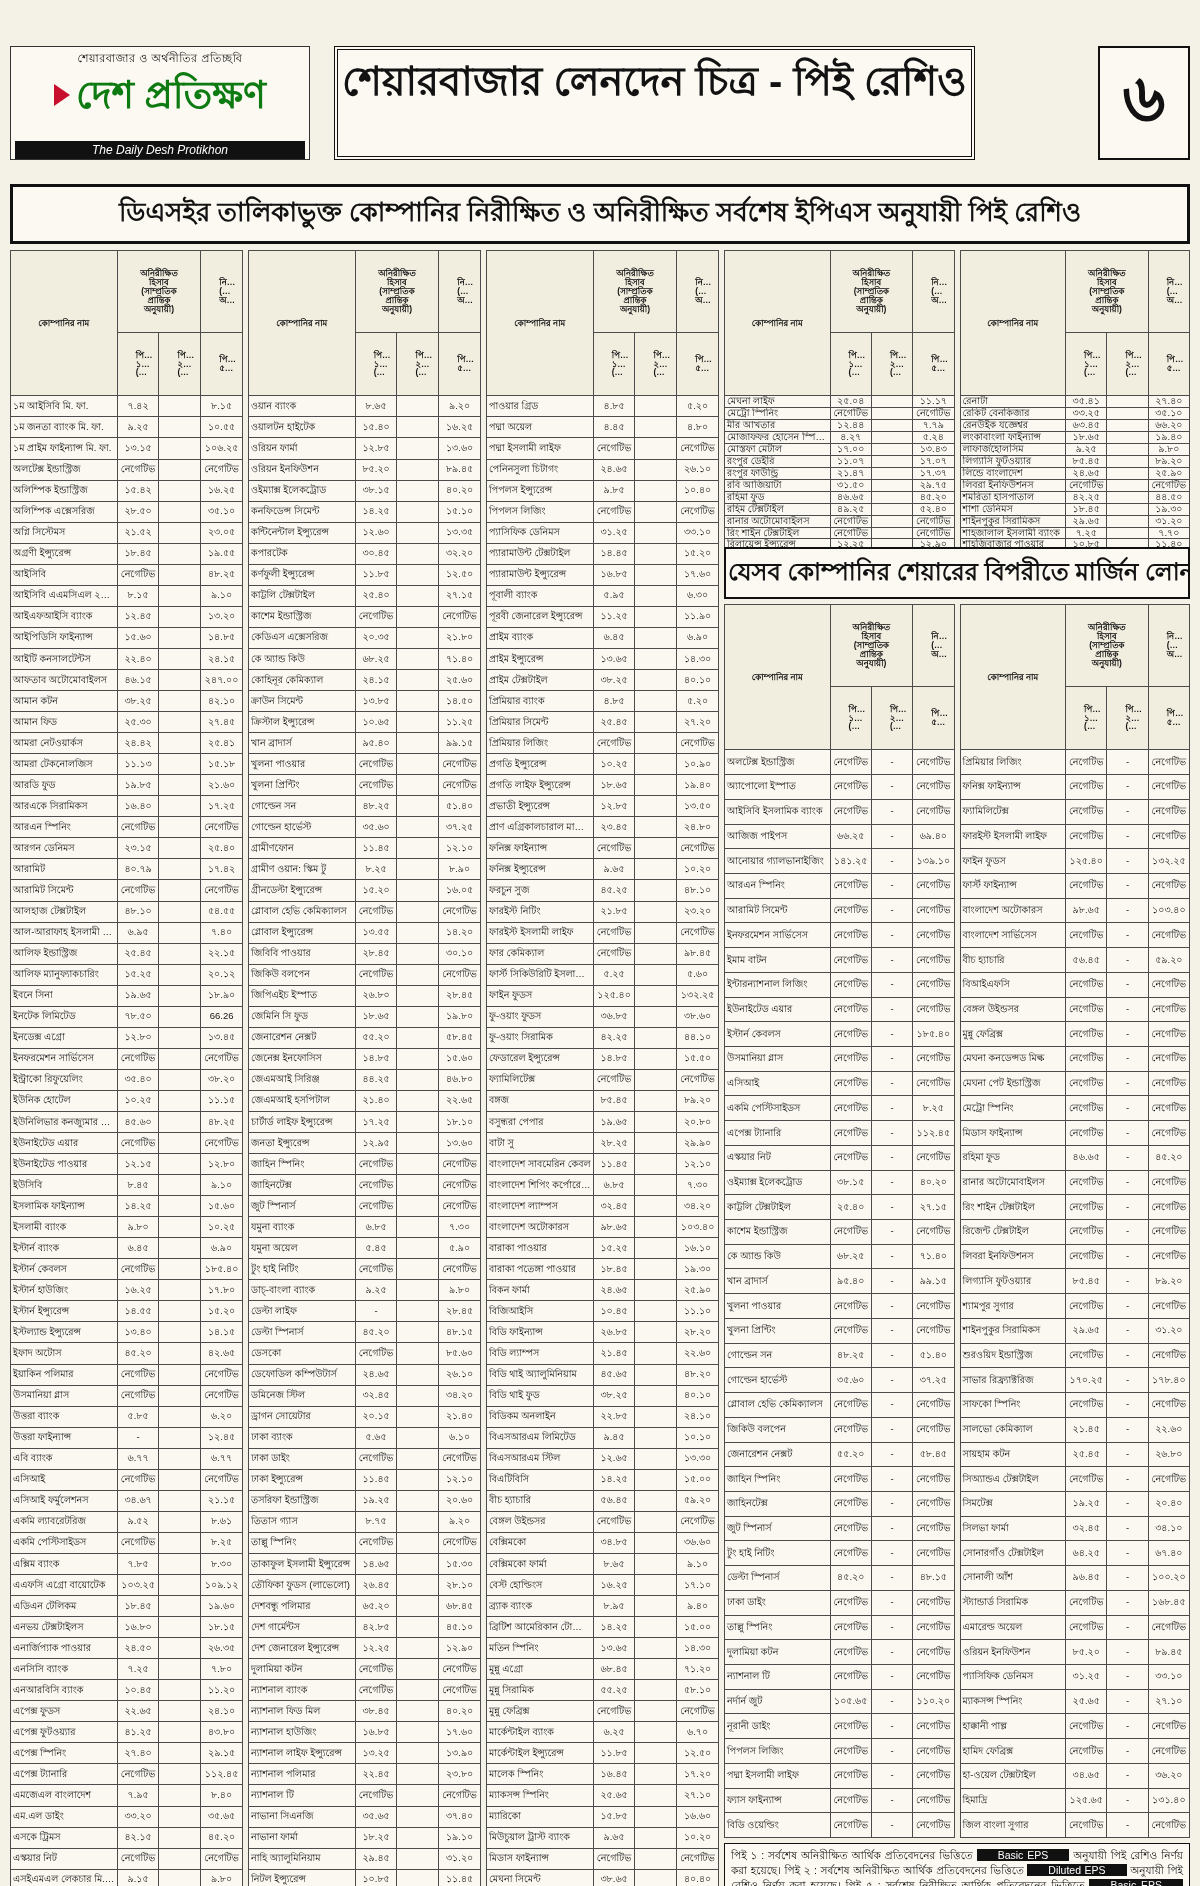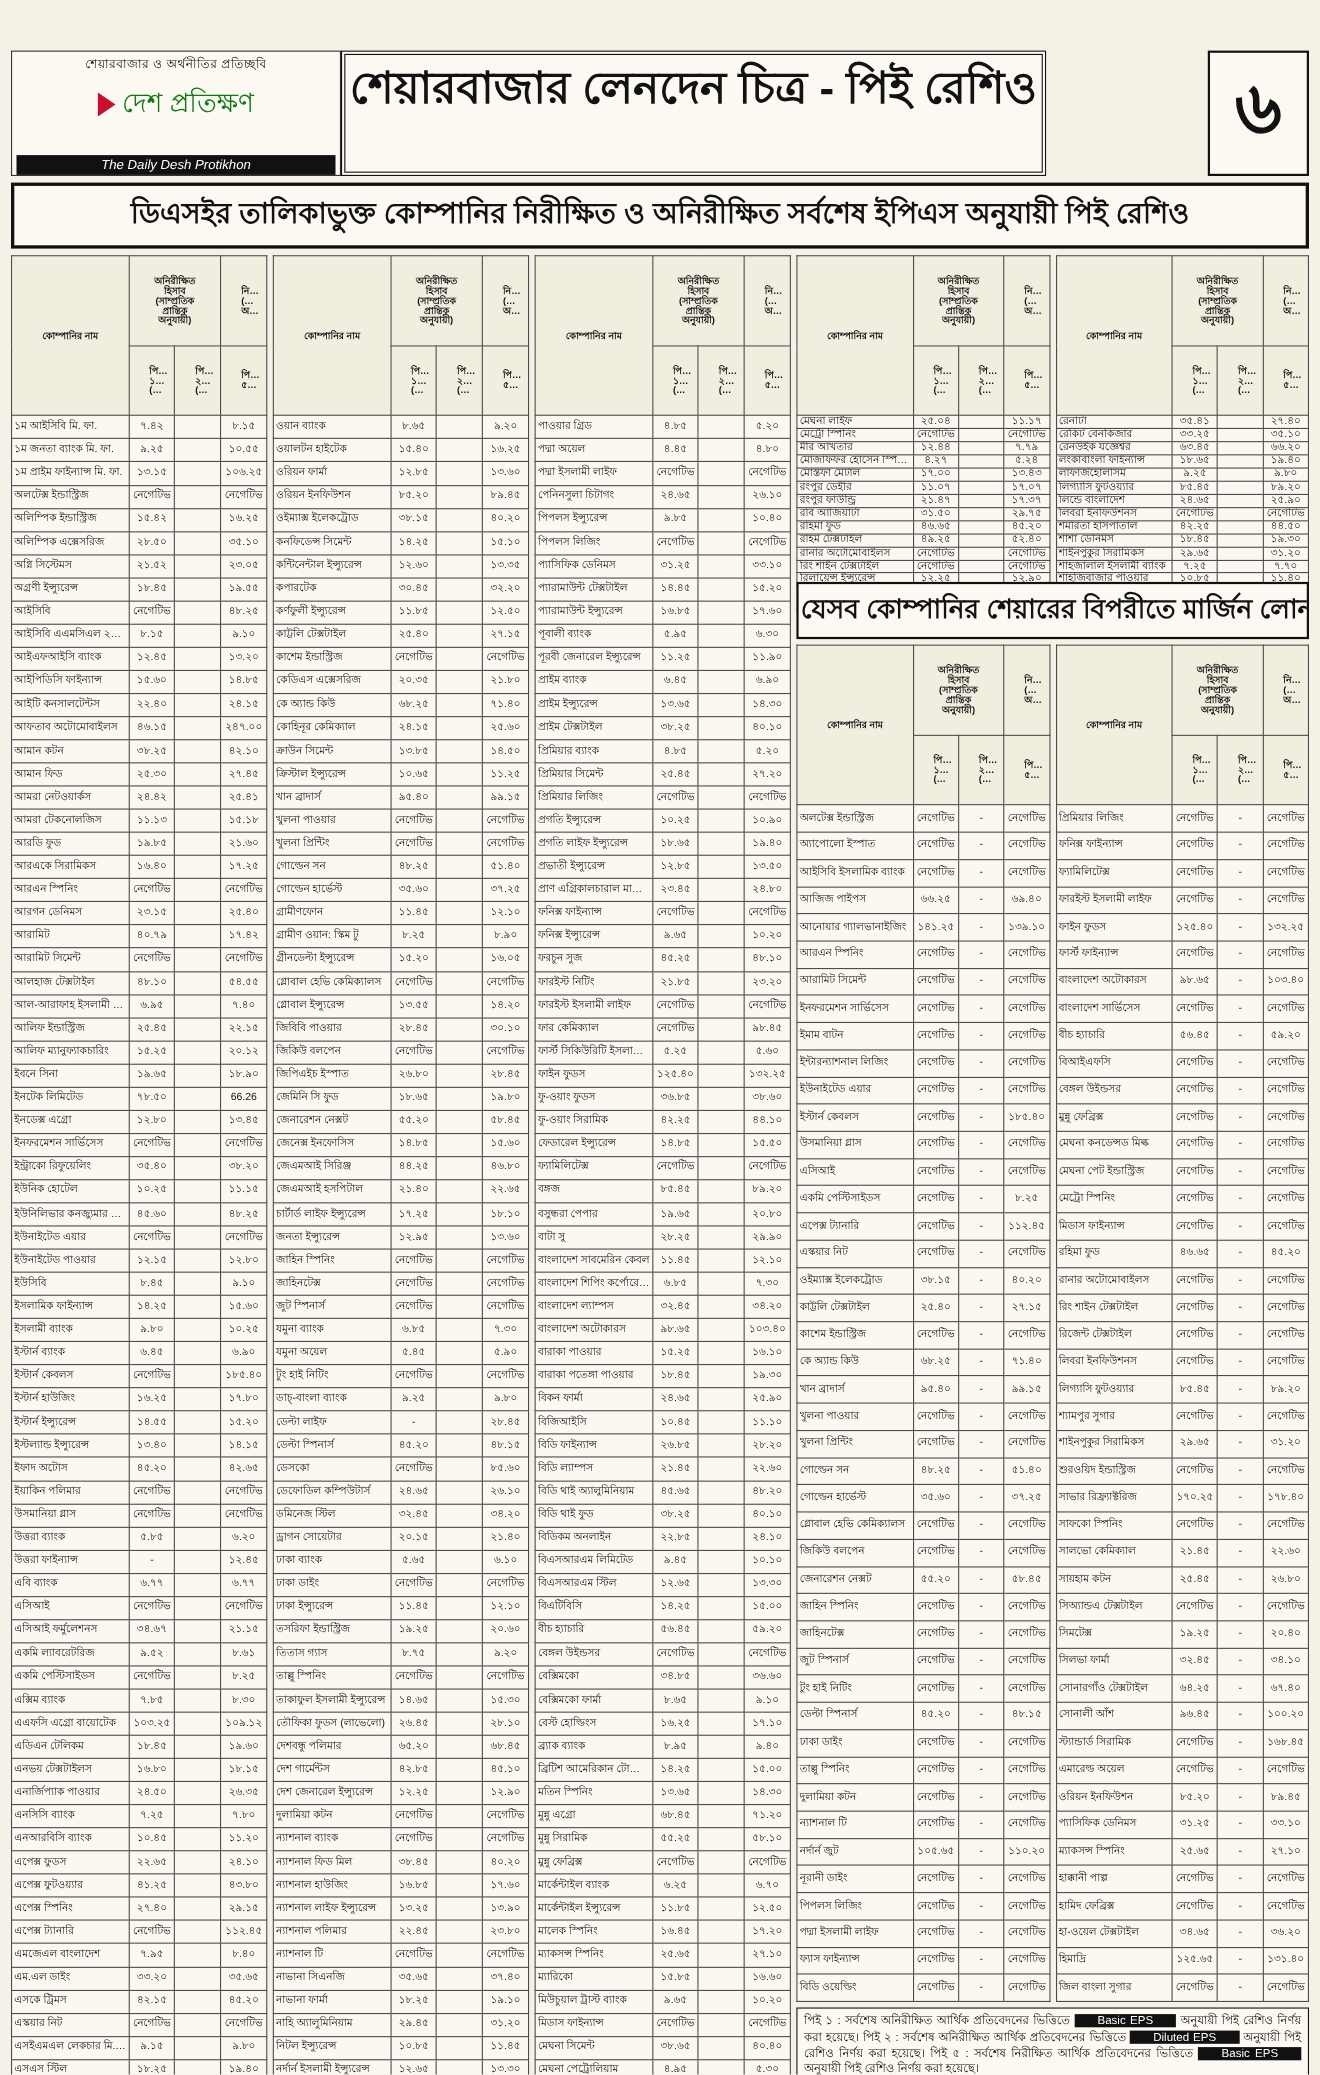--- a/index.html
+++ b/index.html
@@ -1,30 +1,30 @@
 <!DOCTYPE html>
 <html><head>
 <meta charset="utf-8">
 <style>
   *{box-sizing:border-box;margin:0;padding:0}
   html,body{width:1200px;height:1886px}
   body{background:#f4f1e7;color:#121212;font-family:"Liberation Sans","DejaVu Sans",sans-serif}
   .page{width:1200px;height:1886px;padding:46px 10px 8px;overflow:hidden}
-  .header{display:flex;gap:0;align-items:stretch}
+  .header{display:flex;gap:24px;align-items:stretch}
   .masthead{width:300px;border:1px solid #333;background:#fbf9f1;display:flex;flex-direction:column;align-items:center;justify-content:space-between;padding:3px 4px 0}
   .tagline{font-size:11px;letter-spacing:.5px;white-space:nowrap;overflow:hidden}
   .brandline{display:flex;align-items:center;gap:6px;padding:2px 0}
   .flag{width:0;height:0;border-left:16px solid #c8102e;border-top:11px solid transparent;border-bottom:11px solid transparent;display:inline-block}
-  .brand{font-size:24px;font-weight:normal;color:#0e7a12;line-height:1;white-space:nowrap}
+  .brand{font-size:38px;font-weight:bold;color:#0e7a12;line-height:1;white-space:nowrap}
   .strip{background:#111;color:#fff;width:100%;text-align:center;font-size:12px;font-style:italic;padding:2px 0;margin-top:20px}
   .head-center{flex:1;display:flex;}
   .headline{border:4px double #111;background:#fbf9f1;text-align:center;font-size:40px;font-weight:bold;padding:8px 4px;line-height:1.15;white-space:nowrap;overflow:hidden}
   .dateline{text-align:center;font-size:14px;padding-top:4px}
   .pagenum{width:92px;border:2px solid #111;background:#fbf9f1;display:flex;align-items:center;justify-content:center;font-size:66px;font-weight:bold}
-  .subhead{border:3px solid #111;background:#fbf9f1;margin-top:6px;text-align:center;font-size:26px;font-weight:bold;padding:5px 2px;white-space:nowrap;overflow:hidden}
+  .subhead{border:3px solid #111;background:#fbf9f1;margin-top:24px;text-align:center;font-size:26px;font-weight:bold;padding:5px 2px;white-space:nowrap;overflow:hidden}
   .cols{display:flex;gap:5px;margin-top:6px;height:1662px}
   .col{flex:1;display:flex;min-width:0}
   .right{flex:2;display:flex;flex-direction:column;gap:5px;min-width:0}
   .right .top{display:flex;gap:5px;height:292px}
   .right .top .col{height:292px}
   .mtitle{border:2.5px solid #111;background:#fbf9f1;text-align:center;font-weight:bold;font-size:24px;padding:4px 2px;white-space:nowrap;overflow:hidden}
   .mtables{flex:1;display:flex;gap:5px;min-height:0}
   .mcol{flex:1;display:flex;min-width:0}
   table{border-collapse:collapse;width:100%;height:100%;table-layout:fixed;background:#faf8f0}
   th,td{border:1px solid #4c4c4c;padding:0 2px;font-size:9.5px;line-height:1.15;overflow:hidden;white-space:nowrap;text-overflow:ellipsis}

